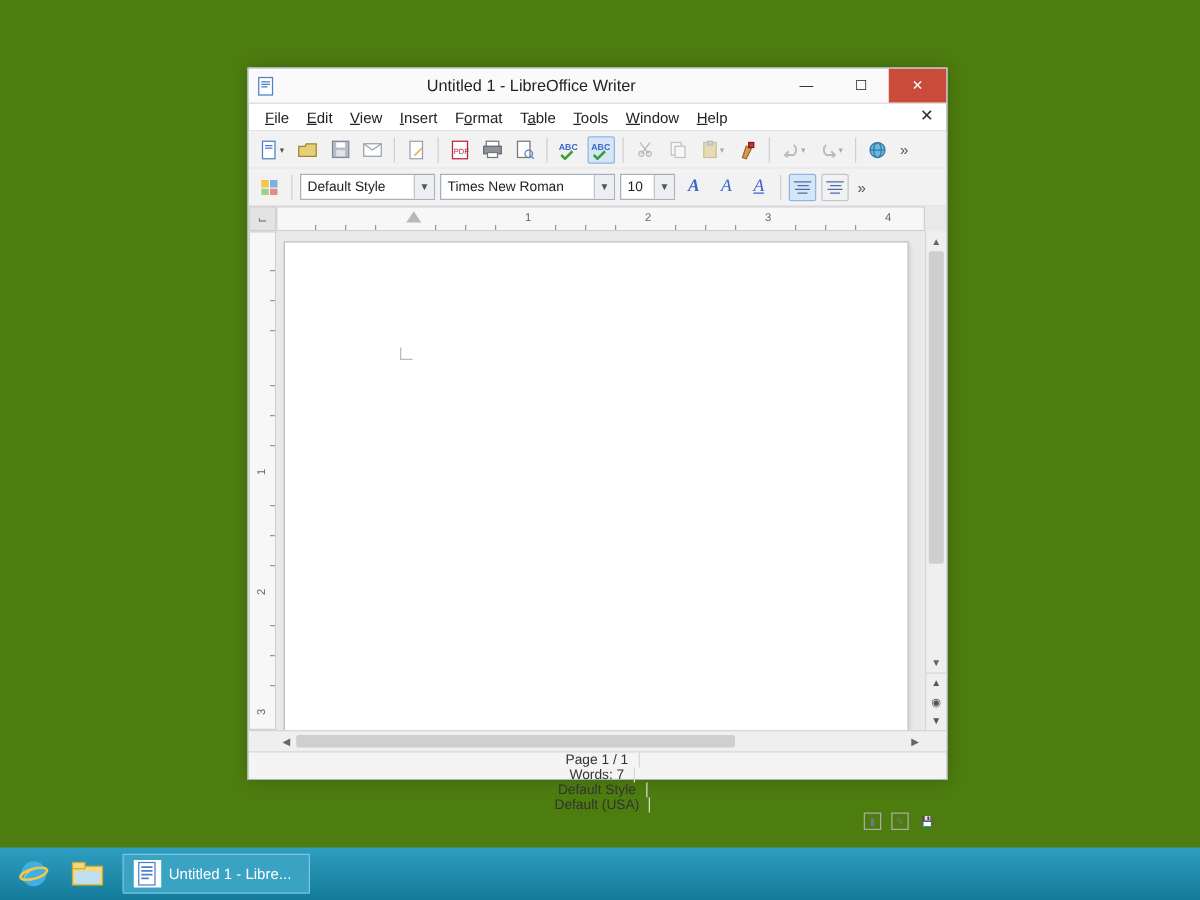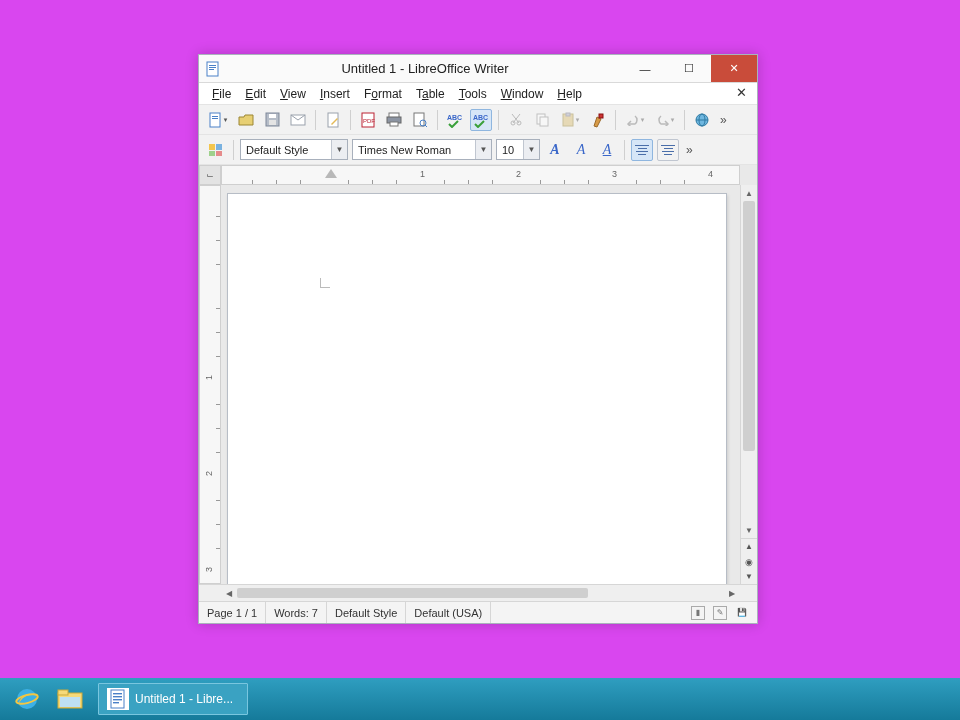--- a/index.html
+++ b/index.html
@@ -1,17 +1,17 @@
 <!DOCTYPE html>
 <html><head>
 <meta charset="utf-8">
 <style>
   * { box-sizing: border-box; margin: 0; padding: 0; font-family: "Segoe UI", Tahoma, sans-serif; }
   body { width: 960px; height: 720px; background: #fff; position: relative; overflow: hidden; }
-  .desktop { position: absolute; top: 0; left: 0; width: 960px; height: 720px; background: #d946ef; padding-left: 24px; }
+  .desktop { position: absolute; top: 0; left: 0; width: 960px; height: 720px; background: #4d7c0f; padding-left: 24px; }
   
   .appwin { position: absolute; left: 198px; top: 54px; width: 560px; height: 570px; background: #fff; border: 1px solid #a9b3bc; box-shadow: 0 0 12px rgba(0,0,0,0.2); }
   
   .titlebar { height: 28px; background: #fafafa; border-bottom: 1px solid #d9d9d9; display: flex; align-items: center; padding: 0 0 0 6px; }
   .titlebar .app-icon { width:16px; height:16px; margin-right:6px; display:flex; align-items:center; justify-content:center;}
   .titlebar .title { flex:1; text-align:center; font-size:13px; color:#222; }
   .winbtns { display:flex; height:100%; }
   .winbtn { width:44px; height:100%; display:flex; align-items:center; justify-content:center; font-size:11px; color:#222; cursor:pointer;}
   .winbtn.close { background:#c94c3a; color:#fff; width:46px;}
   
@@ -64,21 +64,21 @@
   .vscroll .navbtn{ flex:1; display:flex; align-items:center; justify-content:center; font-size:8px; color:#555; cursor:pointer;}
   .vscroll .navbtn.mid{ font-size:9px;}
   .hscroll-row{ height:17px; display:flex; background:#efefef; border-top:1px solid #d6d6d6;}
   .hscroll-row .sp{ width:22px;}
   .hscroll{ flex:1; display:flex; align-items:center;}
   .hscroll .arrow{ width:16px; text-align:center; font-size:8px; color:#666; cursor:pointer;}
   .hscroll .track{ flex:1; position:relative; height:12px;}
   .hscroll .thumb{ position:absolute; top:1px; left:0; height:10px; width:72%; background:#cfcfcf; border-radius:2px;}
   .hscroll-row .corner2{ width:17px;}
   
-  .status{ position:absolute; left:0; right:0; bottom:0; height:22px; border-top:1px solid #d6d6d6; background:#f4f4f4; display:flex; align-items:center; font-size:11px; color:#333; }
+  .status{ position:absolute; left:0; right:0; bottom:0; height:22px; border-top:1px solid #d6d6d6; background:#f4f4f4; display:flex; align-items:center; font-size:11px; color:#333;flex-direction:column; }
   .status .cell{ padding:0 8px; border-right:1px solid #d6d6d6; height:100%; display:flex; align-items:center;}
   .status .right{ margin-left:auto; display:flex; align-items:center; gap:8px; padding-right:8px;}
   .status .sicon{ width:14px; height:14px; border:1px solid #aaa; display:flex; align-items:center; justify-content:center; font-size:8px; color:#777;}
   
   .taskbar { position:absolute; left:0; right:0; bottom:0; height:42px; background: linear-gradient(#2f9ec0, #157a9a); display:flex; align-items:center; padding:0 10px; gap:10px;}
   .taskicon{ width:34px; height:34px; display:flex; align-items:center; justify-content:center; cursor:pointer;}
   .taskentry{ height:32px; min-width:150px; background:#3aa2c2; border:1px solid #79c6df; display:flex; align-items:center; gap:6px; padding:0 8px; color:#fff; font-size:12px; cursor:pointer; border-radius:1px;}
   .taskentry .icn{ width:22px; height:22px; background:#fff; display:flex; align-items:center; justify-content:center;}
   
   svg{ display:block;}

